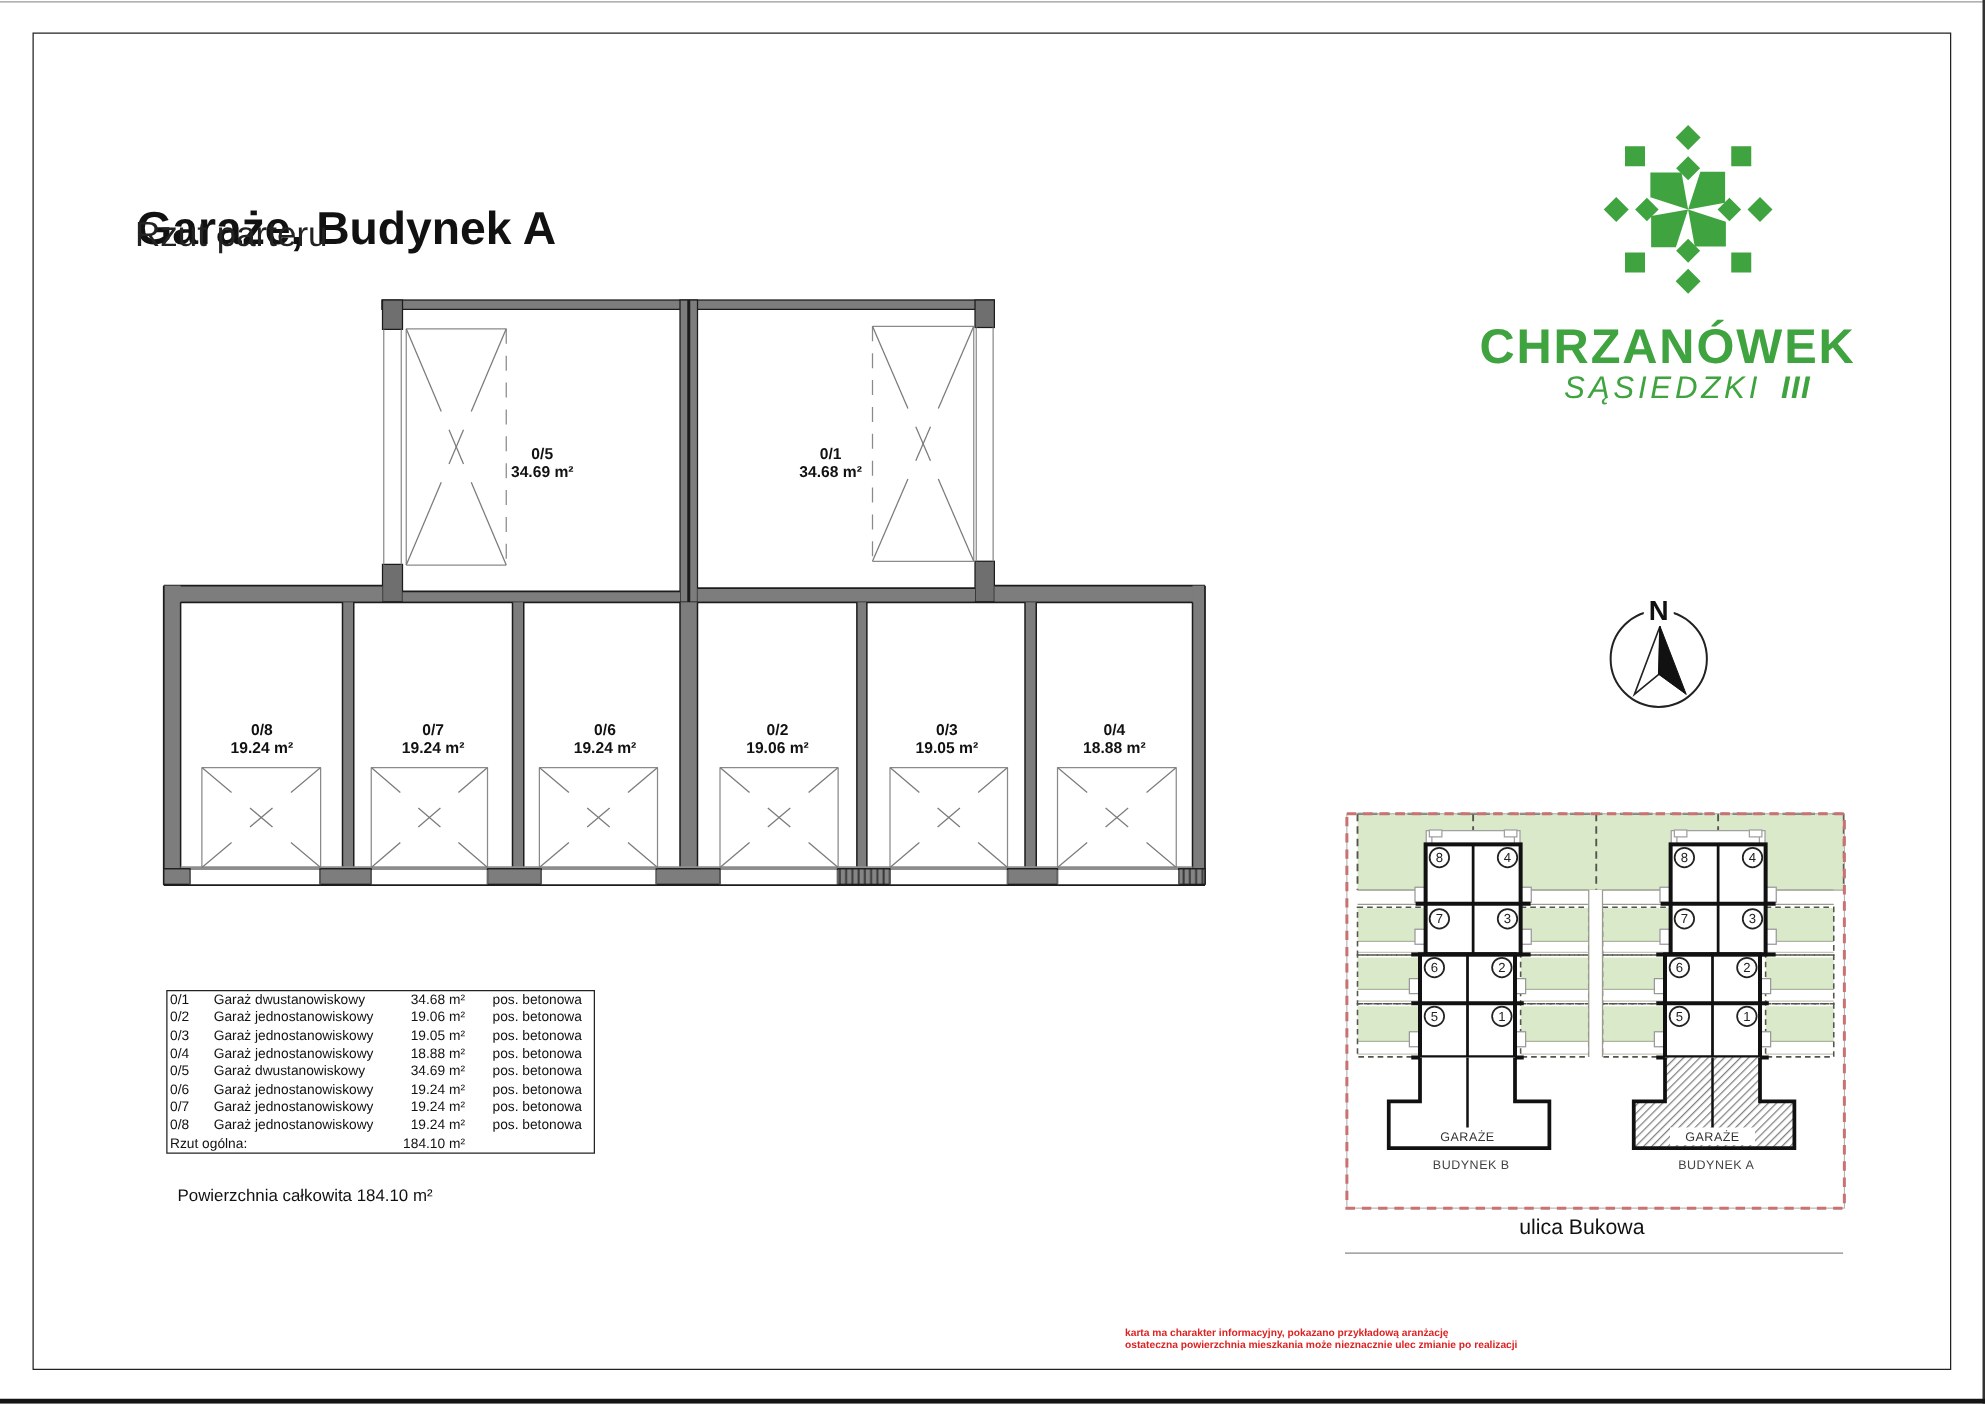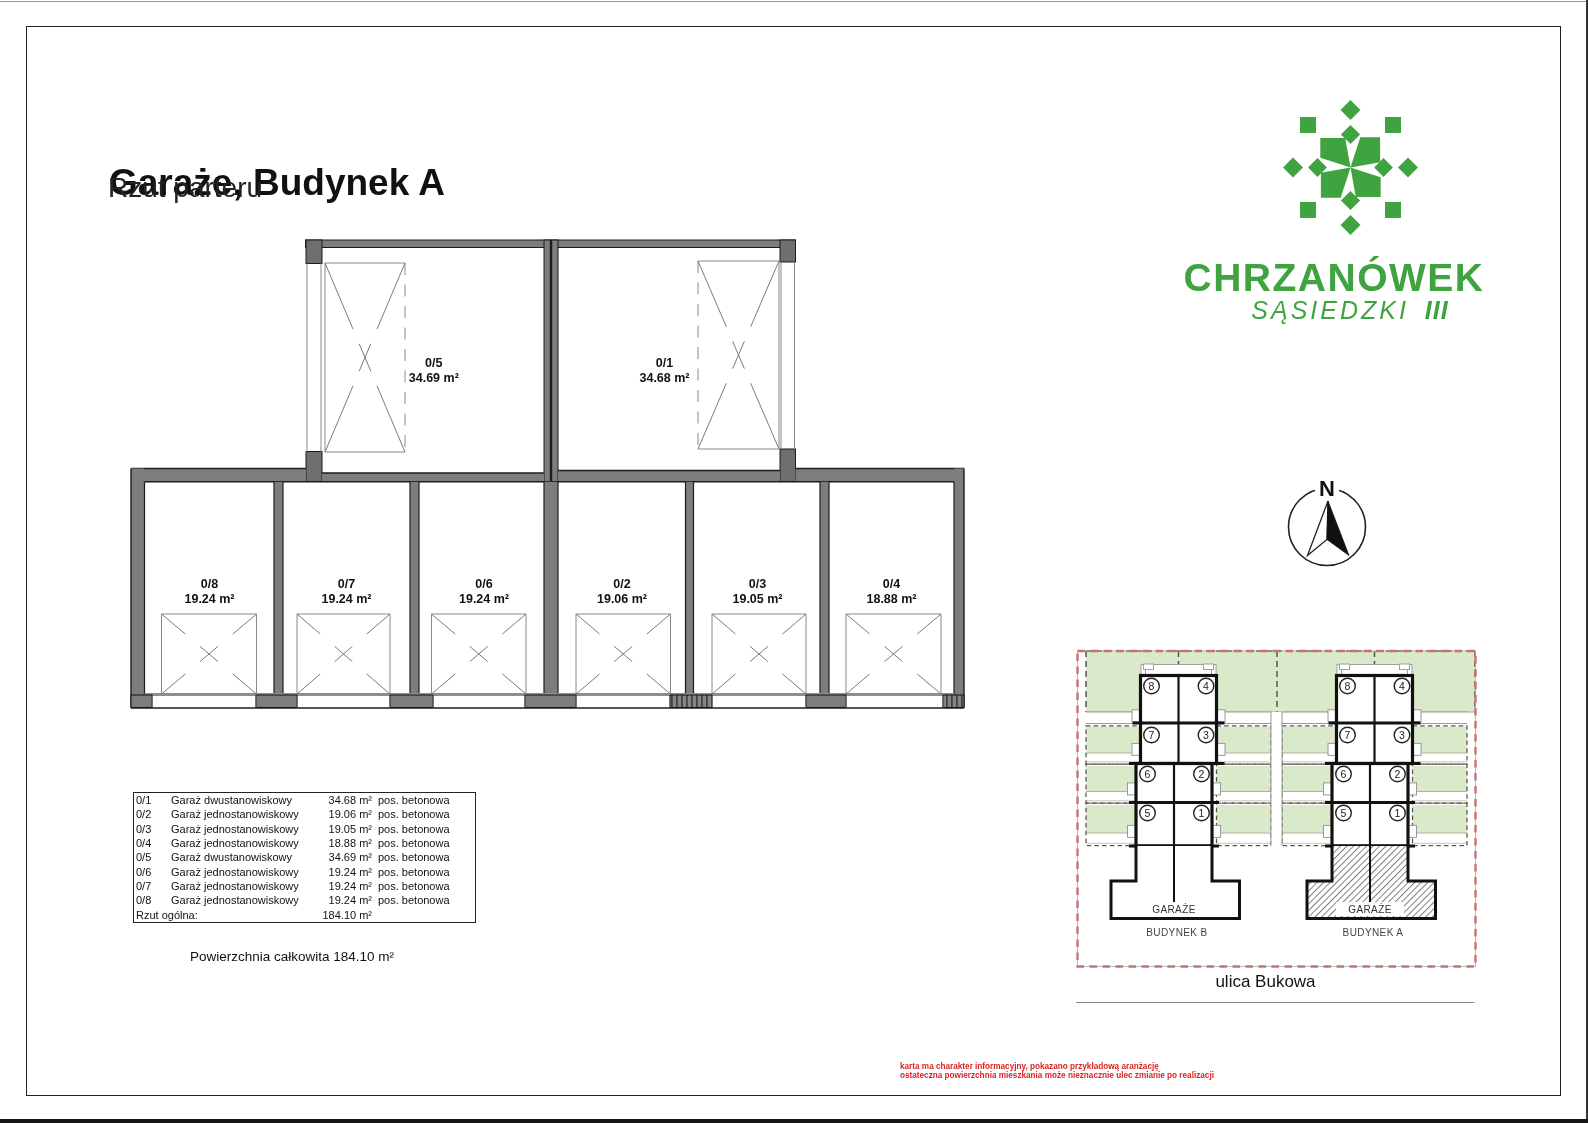--- a/index.html
+++ b/index.html
@@ -11,23 +11,23 @@
 #title{left:109px;top:123px;font-size:37px;font-weight:bold;color:#111;letter-spacing:0px;margin-top:39px;}
 #subtitle{left:108px;top:172px;font-size:28px;color:#222;}
 #logotext{left:1134px;top:256px;width:400px;text-align:center;color:#3fa33f;font-weight:bold;font-size:39px;letter-spacing:1.5px;}
 #logosub{left:1150px;top:296px;width:400px;text-align:center;color:#3fa33f;font-size:25px;letter-spacing:3px;font-style:italic;}
 #logosub b{letter-spacing:1px;margin-left:6px;}
 #tbl{left:133px;top:792px;width:341px;height:129px;border:1px solid #222;font-size:11px;color:#111;}
 .tr{height:14.33px;line-height:14.33px;position:relative;white-space:nowrap;}
 .c1{position:absolute;left:2px;}
 .c2{position:absolute;left:37px;text-align:right;}
 .c3{position:absolute;left:133px;width:105px;text-align:right;}
-.c4{position:absolute;left:244px;}
+.c4{position:absolute;left:260px;}
 .c1s{position:absolute;left:2px;}
-#powtot{left:142px;top:949px;font-size:13.5px;color:#111;margin-left:48px;}
+#powtot{left:142px;top:949px;font-size:13.5px;color:#111;}
 #redtxt{left:900px;top:1061.5px;width:646px;text-align:left;font-size:8.2px;line-height:9.6px;font-weight:bold;color:#d22;}
 </style></head>
 <body>
 <div class="abs" id="topline"></div>
 <div class="abs" id="rightline"></div>
 <div class="abs" id="botbar"></div>
 <div class="abs" id="frame"></div>
 <div class="abs" id="title">Garaże, Budynek A</div>
 <div class="abs" id="subtitle">Rzut parteru</div>
 <svg class="abs" style="left:1280px;top:97px;" width="141" height="141" viewBox="-70.5 -70.5 141 141">

